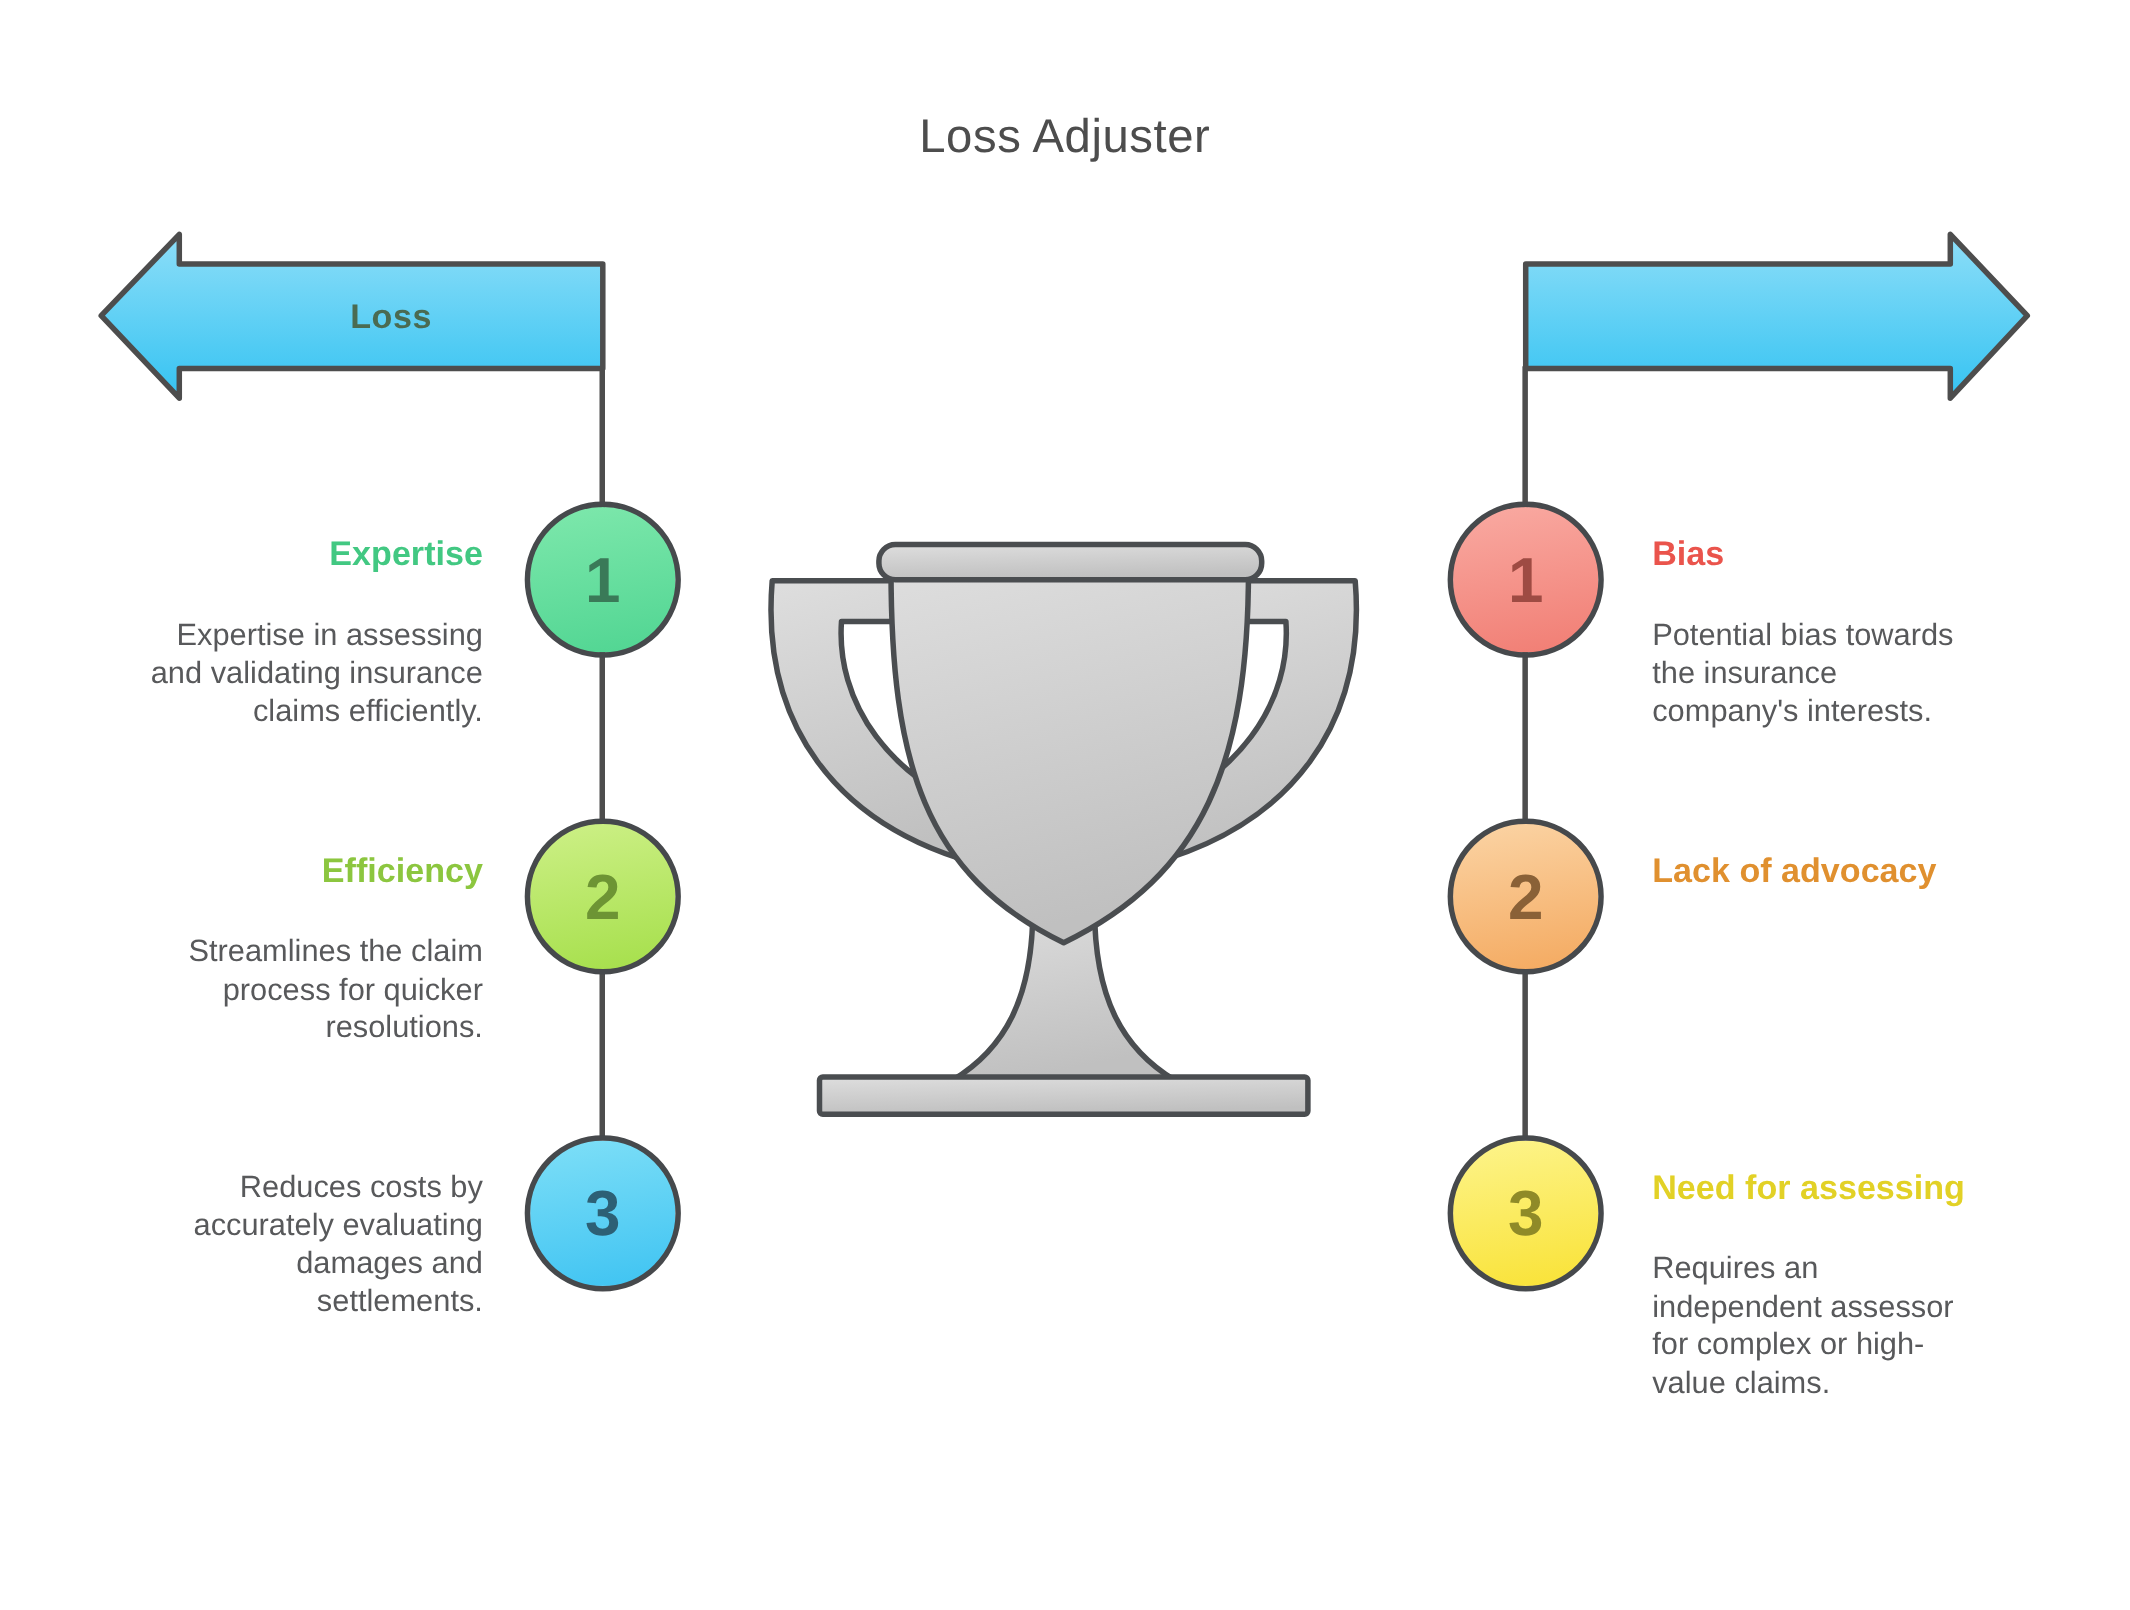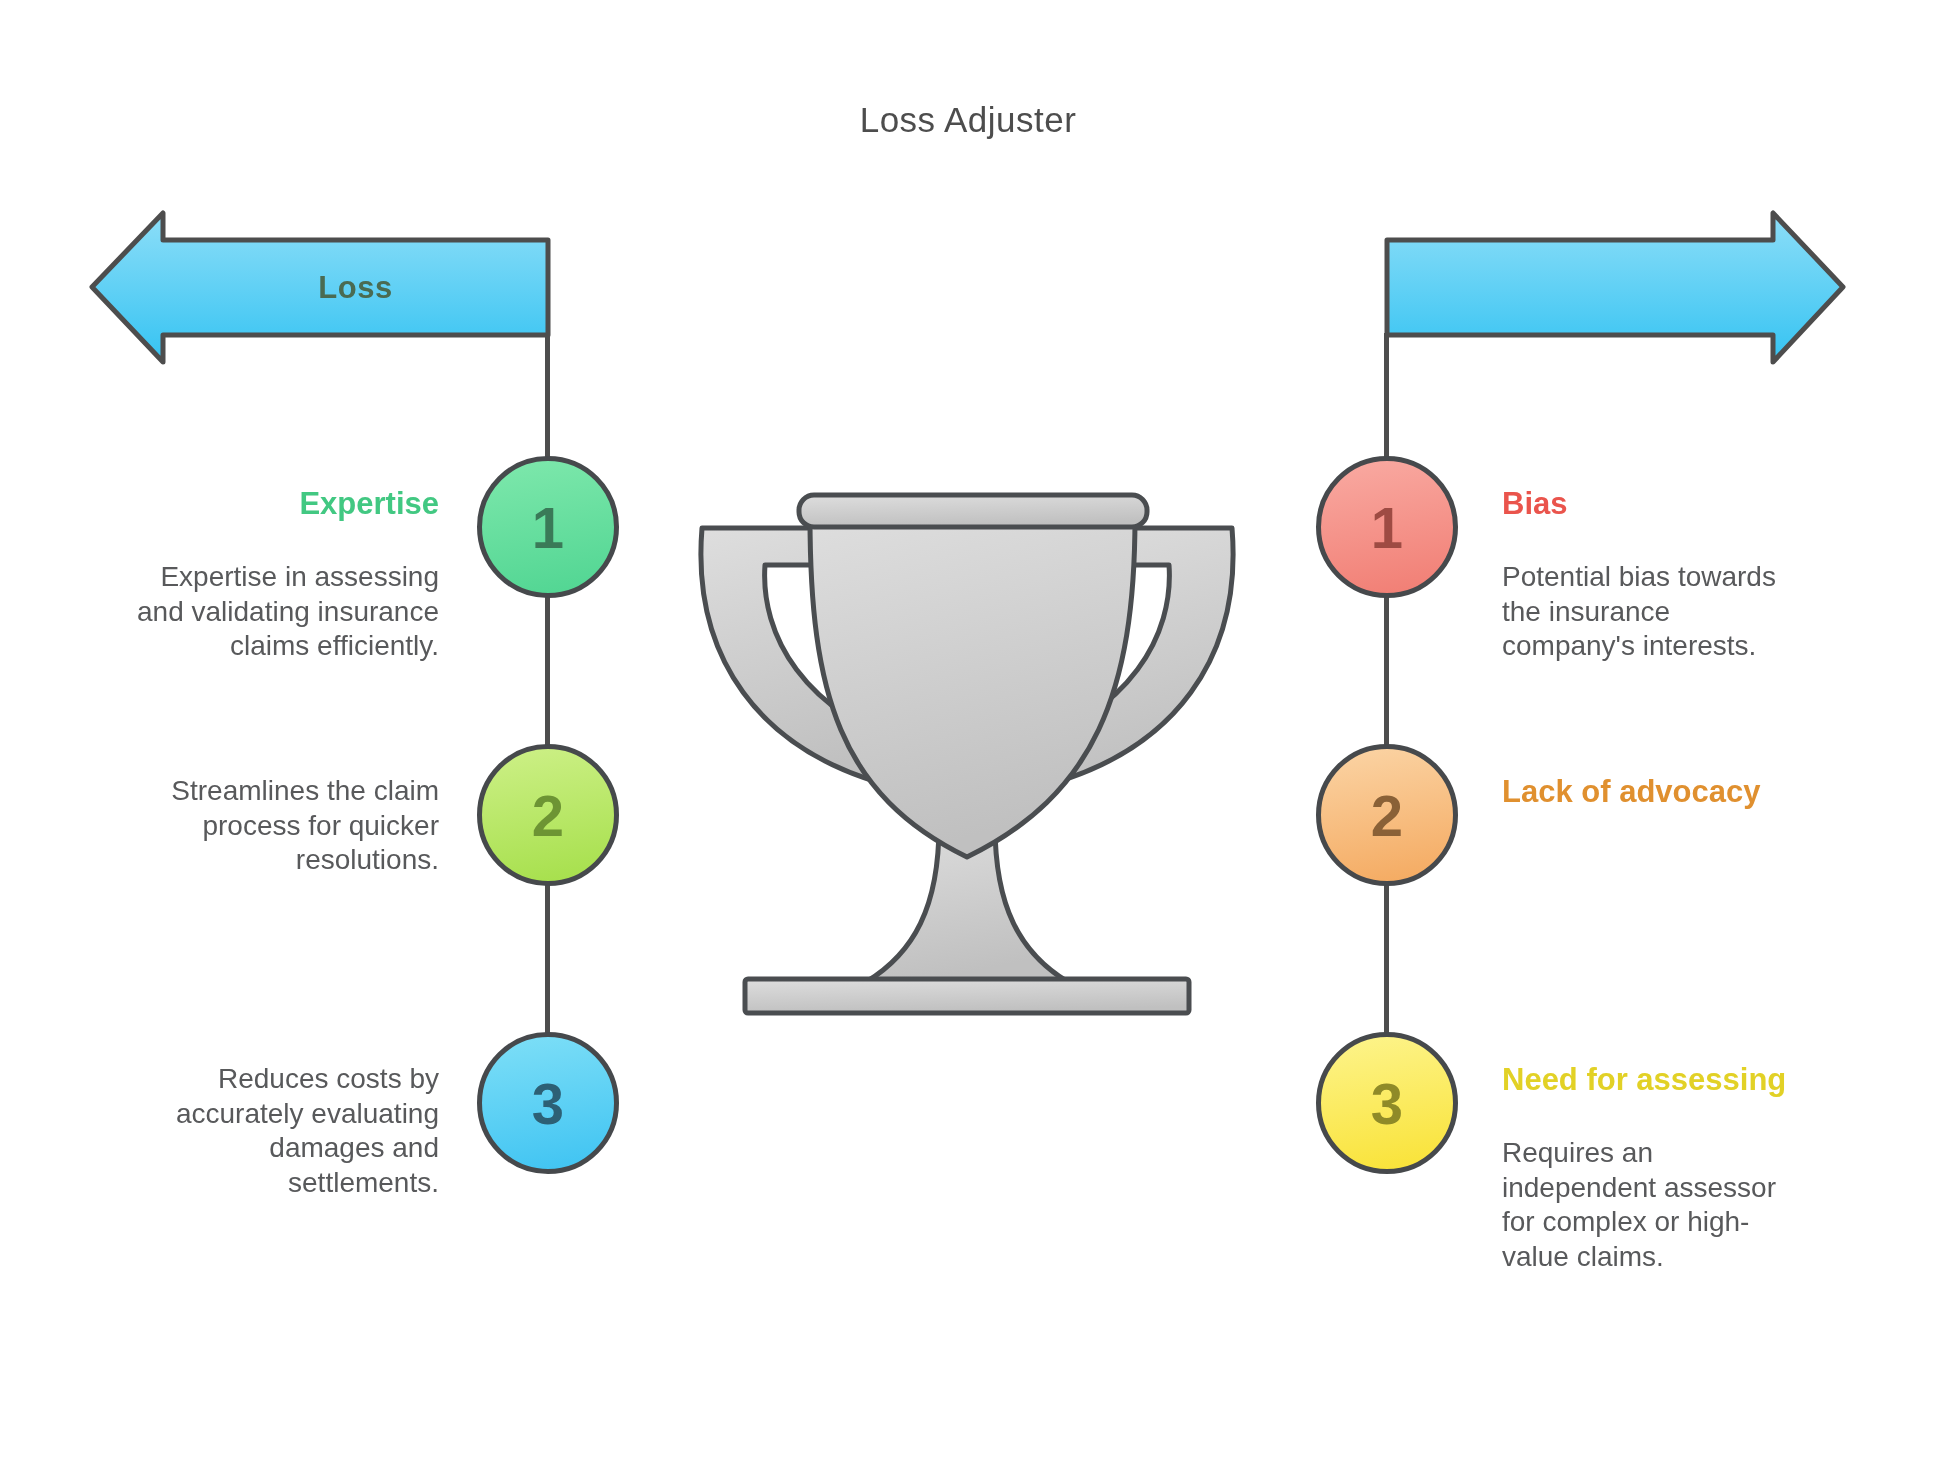--- a/index.html
+++ b/index.html
@@ -2,21 +2,21 @@
 <html><head>
 <meta charset="utf-8">
 <style>
   html,body { margin:0; padding:0; background:#ffffff; }
   .canvas {
     position:relative; width:1936px; height:1464px; background:#ffffff;
     font-family:"Liberation Sans","DejaVu Sans",sans-serif; overflow:hidden;
   }
   .title {
     position:absolute; top:100px; left:0; width:100%; text-align:center;
-    font-size:35px; font-weight:400; color:#4d4d4d; letter-spacing:0.5px;
+    font-size:43px; font-weight:400; color:#4d4d4d; letter-spacing:0.5px;
   }
   .arrow { position:absolute; top:205px; width:470px; height:165px; }
   .arrow svg { position:absolute; inset:0; overflow:visible; }
   .pros-arrow { left:85px; }
   .cons-arrow { left:1382px; }
   .arrow-label {
     position:absolute; top:0; height:165px; display:flex; align-items:center;
     justify-content:center; font-size:31px; font-weight:700; letter-spacing:0.5px;
   }
   .pros-arrow .arrow-label { left:78px; width:385px; }
@@ -118,20 +118,21 @@
     <span>3</span>
   </div>
 
   <div class="item-text align-right text-row-1">
     <h2 style="color: rgb(66, 200, 130);">Expertise</h2>
     <p>Expertise in assessing
 and validating insurance
 claims efficiently.</p>
   </div>
   <div class="item-text align-right text-row-2">
+    <h2 style="color: rgb(140, 198, 63);">Efficiency</h2>
     <p>Streamlines the claim
 process for quicker
 resolutions.</p>
   </div>
   <div class="item-text align-right text-row-3">
     <p>Reduces costs by
 accurately evaluating
 damages and
 settlements.</p>
   </div>

